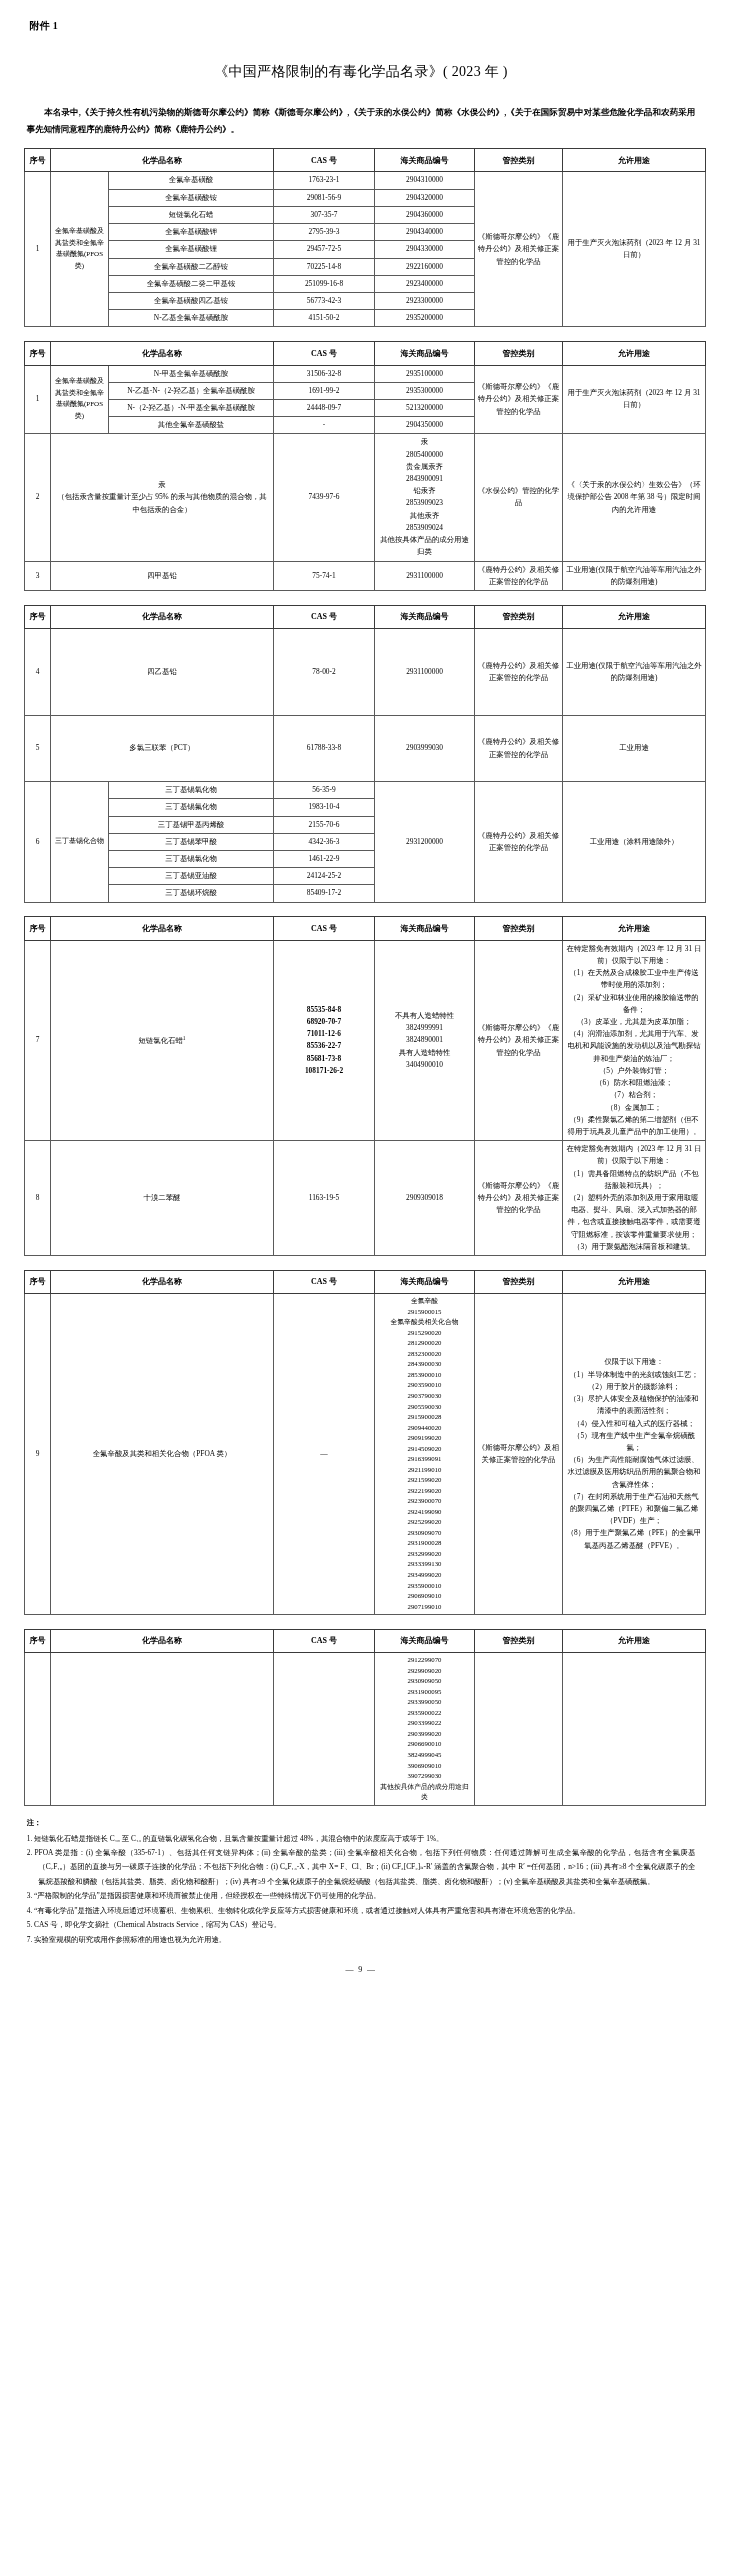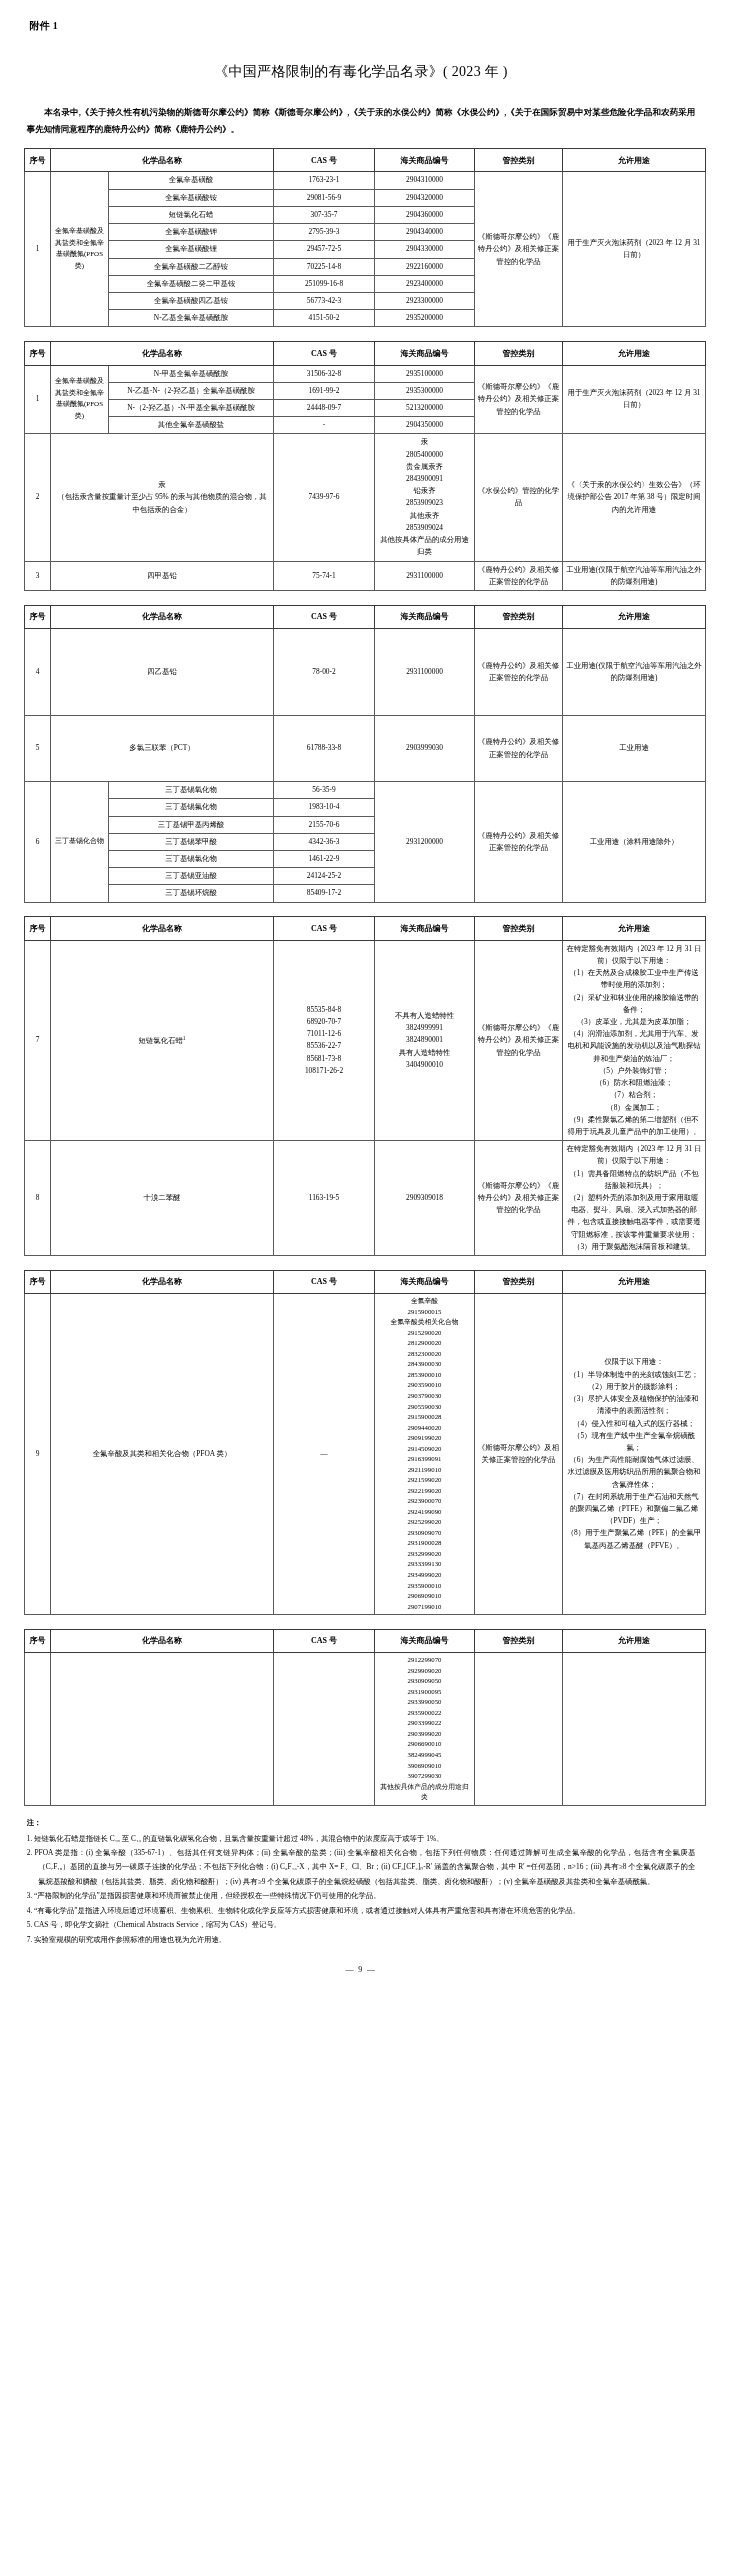--- a/index.html
+++ b/index.html
@@ -74,21 +74,20 @@
     font-size:7.4px;
     line-height:1.95;
     margin:10.8px 2.7px 0 2.7px;
   }
   .notes .nt-head{font-weight:bold;margin-bottom:0.7px;}
   .notes .nt{
     text-align:justify;
     padding-left:11.5px;
     text-indent:-11.5px;
     margin:0;
-    font-family:Liberation Serif, serif;
   }
   .pageno{
     text-align:center;
     font-size:8px;
     margin:17.6px 0 5.4px 0;
     letter-spacing:1.4px;
   }
 </style>
 </head>
 <body>
@@ -228,21 +227,21 @@
         <td style="white-space:pre-line;">汞
 2805400000
 贵金属汞齐
 2843900091
 铅汞齐
 2853909023
 其他汞齐
 2853909024
 其他按具体产品的成分用途归类</td>
         <td>《水俣公约》管控的化学品</td>
-        <td class="left">《〈关于汞的水俣公约〉生效公告》（环境保护部公告 2017 年第 38 号）限定时间内的允许用途</td>
+        <td class="left">《〈关于汞的水俣公约〉生效公告》（环境保护部公告 2008 年第 38 号）限定时间内的允许用途</td>
       </tr>
 
       <tr>
         <td>3</td>
         <td colspan="2">四甲基铅</td>
         <td>75-74-1</td>
         <td>2931100000</td>
         <td>《鹿特丹公约》及相关修正案管控的化学品</td>
         <td class="left">工业用途(仅限于航空汽油等车用汽油之外的防爆剂用途)</td>
       </tr>
@@ -339,21 +338,21 @@
         <th>CAS 号</th>
         <th>海关商品编号</th>
         <th>管控类别</th>
         <th>允许用途</th>
       </tr>
     </thead>
     <tbody>
       <tr>
         <td>7</td>
         <td><span>短链氯化石蜡</span><sup>1</sup></td>
-        <td style="white-space:pre-line;">85535-84-8
+        <td style="white-space:pre-line;font-weight:bold;">85535-84-8
 68920-70-7
 71011-12-6
 85536-22-7
 85681-73-8
 108171-26-2</td>
         <td style="white-space:pre-line;">不具有人造蜡特性
 3824999991
 3824890001
 具有人造蜡特性
 3404900010</td>

